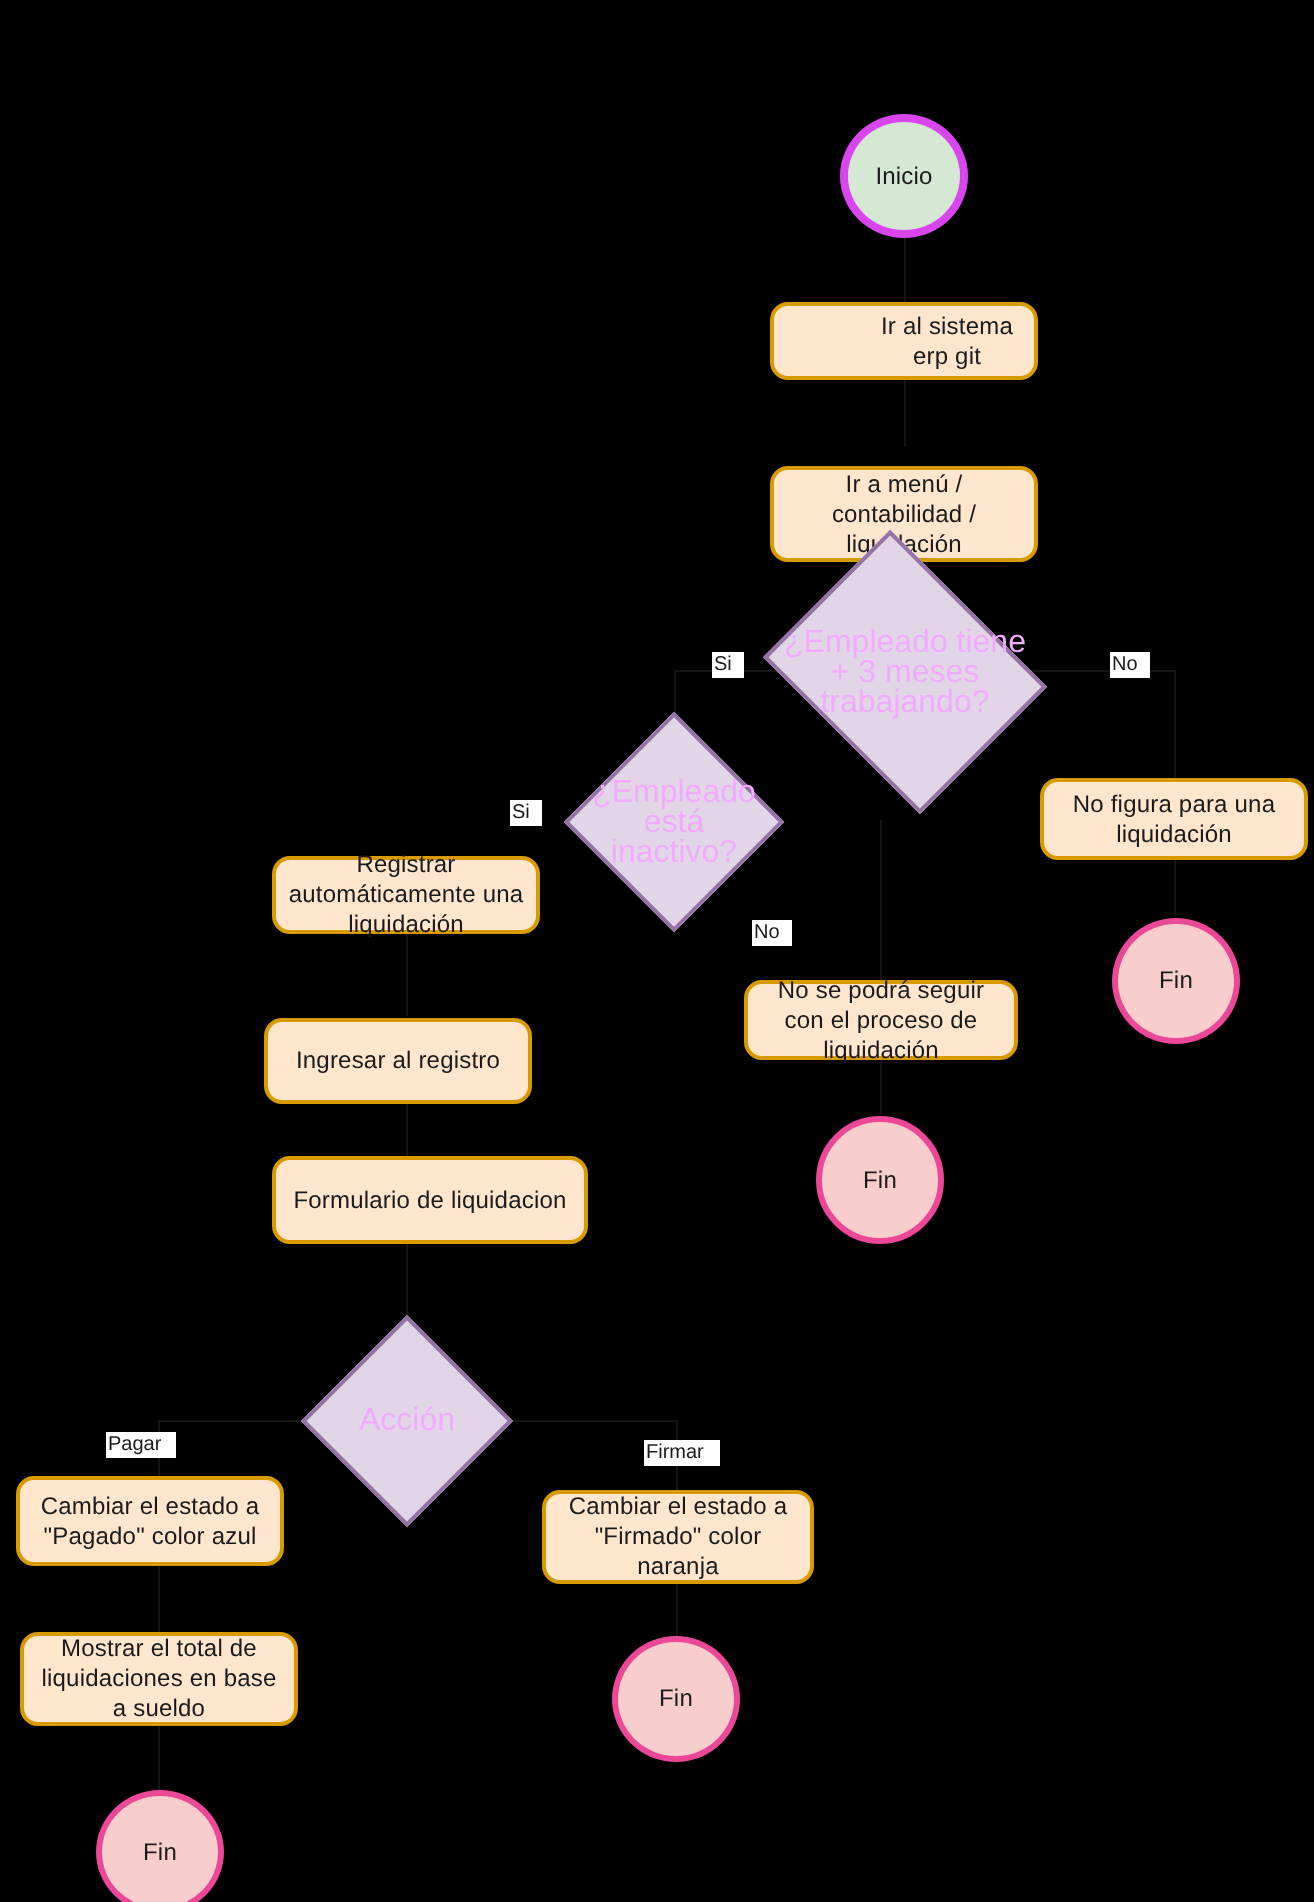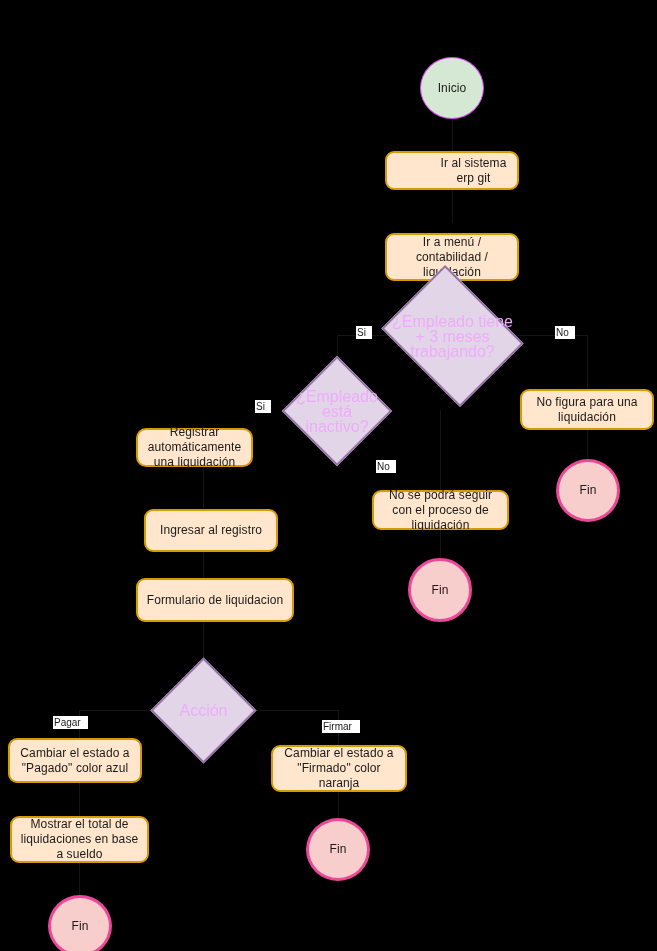--- a/index.html
+++ b/index.html
@@ -37,21 +37,21 @@
     border-radius: 9px;
     padding: 3px 5px;
   }
 
   
   .circ {
     border-radius: 50%;
   }
   .circ.start {
     background: #d5e8d4;
-    border: 1px solid #d946ef;
+    border: 4px solid #d946ef;
   }
   .circ.end {
     background: #f8cecc;
     border: 3px solid #ec4899;
   }
 
   
   .diamond {
     position: absolute;
   }
@@ -146,33 +146,33 @@
   </div>
 
   <div class="node proc" style="left:520px; top:389px; width:134px; height:41px;">
     <span>No figura para una liquidación</span>
   </div>
 
   <div class="node circ end" style="left:556px; top:459px; width:64px; height:63px;">
     <span>Fin</span>
   </div>
 
-  <div class="node proc" style="left:136px; top:428px; width:117px; height:39px;border-radius:10px;">
+  <div class="node proc" style="left:136px; top:428px; width:134px; height:39px;">
     <span>Registrar automáticamente una liquidación</span>
   </div>
 
   <div class="node proc" style="left:372px; top:490px; width:137px; height:40px;">
     <span>No se podrá seguir con el proceso de liquidación</span>
   </div>
 
   <div class="node circ end" style="left:408px; top:558px; width:64px; height:64px;">
     <span>Fin</span>
   </div>
 
-  <div class="node proc" style="left:144px; top:509px; width:134px; height:43px;">
+  <div class="node proc" style="left:132px; top:509px; width:134px; height:43px;">
     <span>Ingresar al registro</span>
   </div>
 
   <div class="node proc" style="left:136px; top:578px; width:158px; height:44px;">
     <span>Formulario de liquidacion</span>
   </div>
 
   <div class="diamond" style="left:166px; top:673px; width:75px; height:75px;">
     <div class="dshape"></div>
     <div class="dtext">Acción</div>

